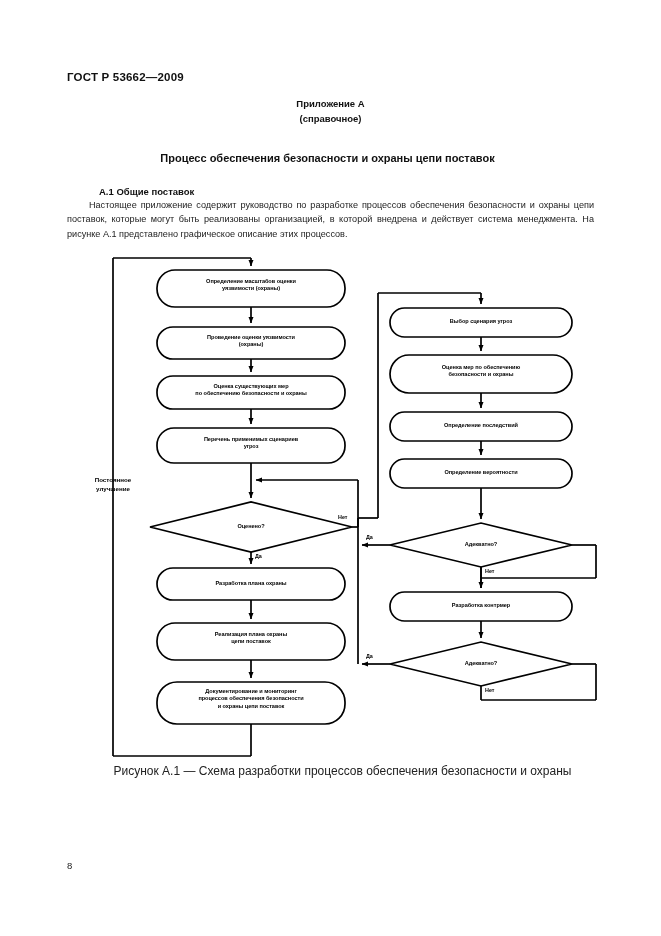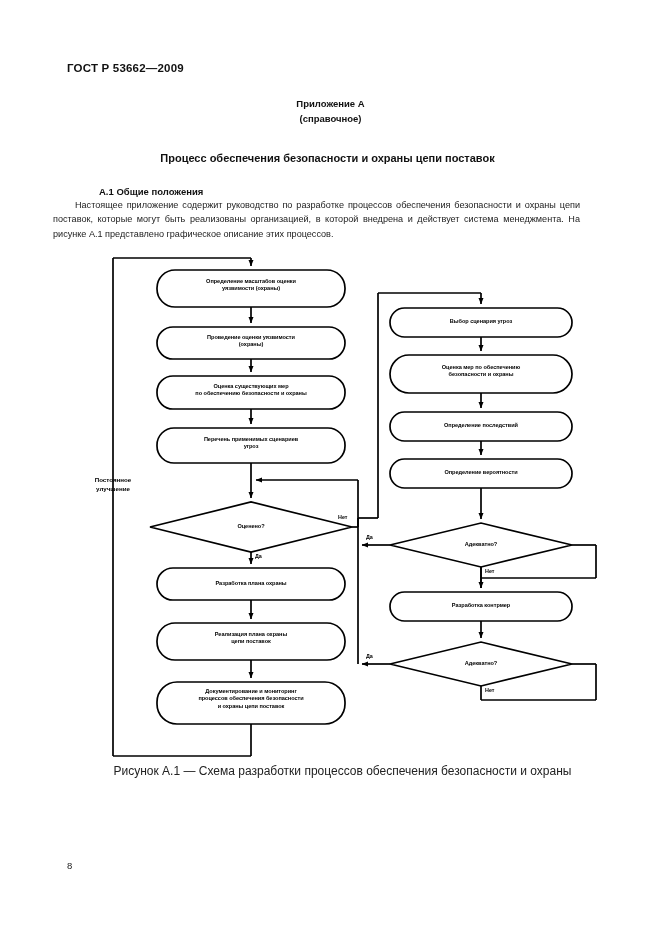--- a/index.html
+++ b/index.html
@@ -6,21 +6,21 @@
   body {
     width:661px; height:936px;
     font-family:"Liberation Sans", sans-serif;
     color:#1a1a1a;
     position:relative;
     overflow:hidden;
   }
   .page { position:relative; width:661px; height:936px; }
 
   .gost-header {
-    position:absolute; left:67px; top:62px;
+    position:absolute; left:67px; top:71px;
     font-size:11.5px; font-weight:bold; letter-spacing:0.2px;
     color:#111;
   }
 
   .annex-line {
     position:absolute; width:661px; text-align:center;
     font-size:9.5px; font-weight:bold; color:#111;
   }
   .annex-a { top:98px; }
   .annex-sub { top:113px; font-weight:bold; }
@@ -30,21 +30,21 @@
     text-align:center; font-size:11px; font-weight:bold; color:#111;
   }
 
   .sec-head {
     position:absolute; font-size:9.5px; font-weight:bold; color:#111;
   }
   .sec-a1 { left:99px; top:186px; }
   .sec-a2 { left:99px; top:807px; }
 
   .para {
-    position:absolute; left:53px; width:527px;
+    position:absolute; left:67px; width:527px;
     font-size:9.1px; line-height:14.3px; color:#222;
     text-align:justify; text-justify:inter-word;
   }
   .para.p1 { top:198px; }
   .para.p2 { top:819px; }
   .para .ind { display:inline-block; width:22px; }
 
   .fig-caption {
     position:absolute; left:12px; top:764px; width:661px;
     text-align:center; font-size:12px; color:#222;
@@ -76,21 +76,21 @@
 
 <div class="page">
 
   <div class="gost-header">ГОСТ Р 53662—2009</div>
 
   <div class="annex-line annex-a">Приложение А</div>
   <div class="annex-line annex-sub">(справочное)</div>
 
   <div class="doc-title">Процесс обеспечения безопасности и охраны цепи поставок</div>
 
-  <div class="sec-head sec-a1">А.1  Общие положения</div>
+  <div class="sec-head sec-a1">А.1  Общие поставок</div>
   <div class="para p1"><span class="ind"></span><span>Настоящее приложение содержит руководство по разработке процессов обеспечения безопасности и охраны цепи поставок, которые могут быть реализованы организацией, в которой внедрена и действует система менеджмента. На рисунке А.1 представлено графическое описание этих процессов.</span></div>
 
   <div class="flow">
     <svg width="661" height="510" viewBox="0 0 661 510" xmlns="http://www.w3.org/2000/svg">
       <defs>
         <marker id="ah" markerWidth="7" markerHeight="7" refX="6.2" refY="2.6" orient="auto" markerUnits="userSpaceOnUse">
           <path d="M0,0 L6.5,2.6 L0,5.2 z" fill="#000"></path>
         </marker>
       </defs>
       <g stroke="#000" fill="none" stroke-width="1.7">

